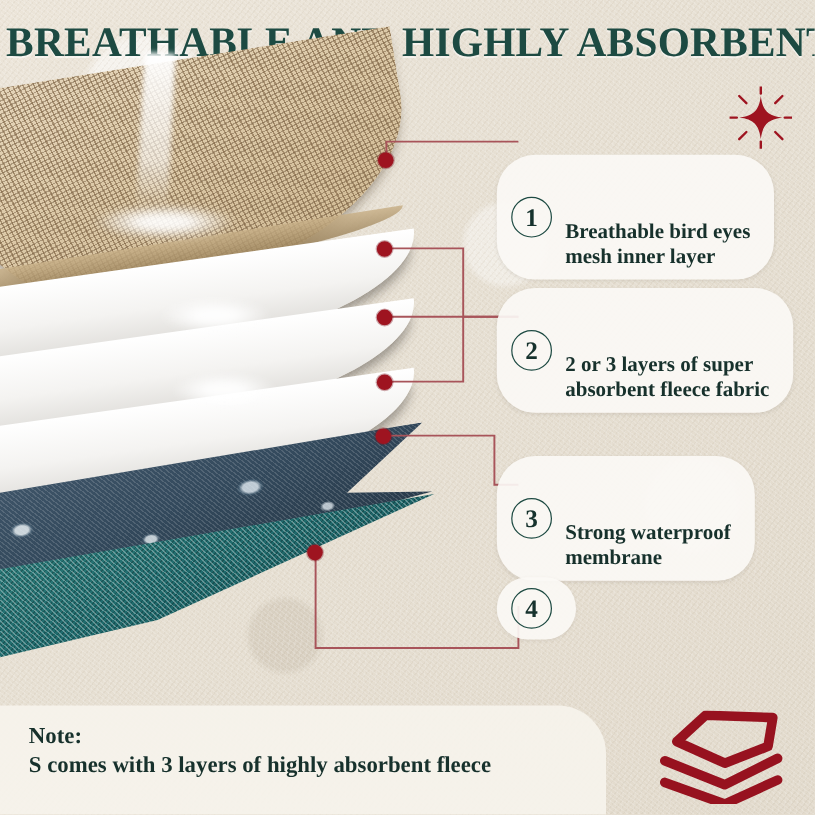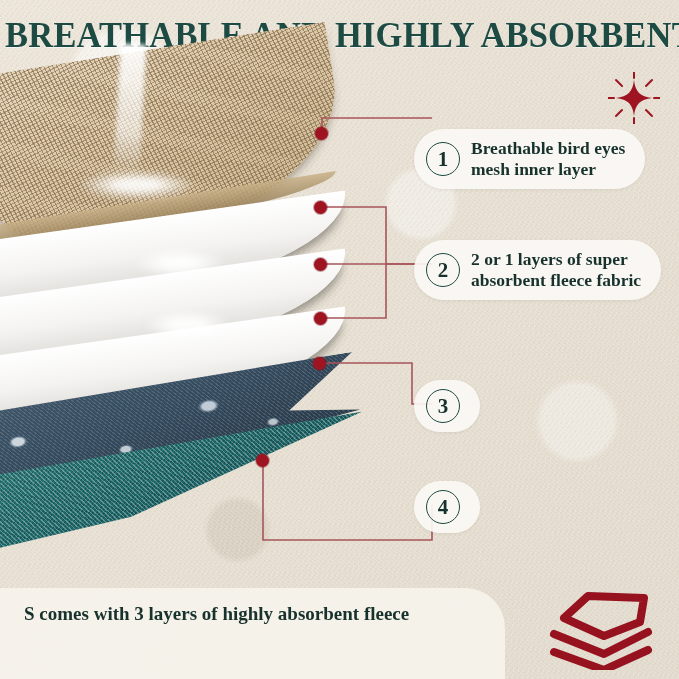--- a/index.html
+++ b/index.html
@@ -102,21 +102,21 @@
     background:rgba(251,249,245,.92);
     border-radius:32px;padding:9px 20px 9px 12px;
     box-shadow:0 1px 3px rgba(90,80,65,.10);
   }
   .num{
     flex:0 0 auto;width:32px;height:32px;border-radius:50%;
     border:1.6px solid #1d4a42;color:#16322d;
     display:flex;align-items:center;justify-content:center;
     font-size:21px;font-weight:bold;line-height:1;
   }
-  .ptext{color:#17312c;font-size:17.5px;line-height:21px;font-weight:bold;white-space:pre-line;}
+  .ptext{color:#17312c;font-size:17.5px;line-height:21px;font-weight:bold;white-space:pre-line;margin-top:44px;}
   
   #note{
     position:absolute;left:0;top:588px;width:505px;height:91px;
     background:rgba(246,243,236,.93);
     border-radius:0 40px 0 0;
     padding:14px 0 0 24px;box-sizing:border-box;
   }
   #note .nline{color:#17312c;font-size:19px;line-height:24px;font-weight:bold;}
   
   #logo{position:absolute;left:548px;top:592px;width:110px;height:78px;}
@@ -163,31 +163,34 @@
   <div class="dot" style="left:313px;top:357px;"></div>
   <div class="dot" style="left:256px;top:454px;"></div>
 
   <div class="pill" style="left:414px;top:129px;">
     <div class="num">1</div>
     <div class="ptext">Breathable bird eyes
 mesh inner layer</div>
   </div>
   <div class="pill" style="left:414px;top:240px;">
     <div class="num">2</div>
-    <div class="ptext">2 or 1 layers of super
+    <div class="ptext">2 or 3 layers of super
 absorbent fleece fabric</div>
   </div>
   <div class="pill" style="left:414px;top:380px;">
     <div class="num">3</div>
+    <div class="ptext">Strong waterproof
+membrane</div>
   </div>
   <div class="pill" style="left:414px;top:481px;">
     <div class="num">4</div>
   </div>
 
   <div id="note">
+    <div class="nline">Note:</div>
     <div class="nline">S comes with 3 layers of highly absorbent fleece</div>
   </div>
 
   <svg id="sparkle" viewBox="0 0 52 52">
     <path d="M26,8 C27.5,20 32,24.5 44,26 C32,27.5 27.5,32 26,44 C24.5,32 20,27.5 8,26 C20,24.5 24.5,20 26,8 Z" fill="#9e1420"></path>
     <g stroke="#9e1420" stroke-width="2" stroke-linecap="round">
       <line x1="26" y1="0" x2="26" y2="6"></line>
       <line x1="26" y1="46" x2="26" y2="52"></line>
       <line x1="0" y1="26" x2="6" y2="26"></line>
       <line x1="46" y1="26" x2="52" y2="26"></line>

